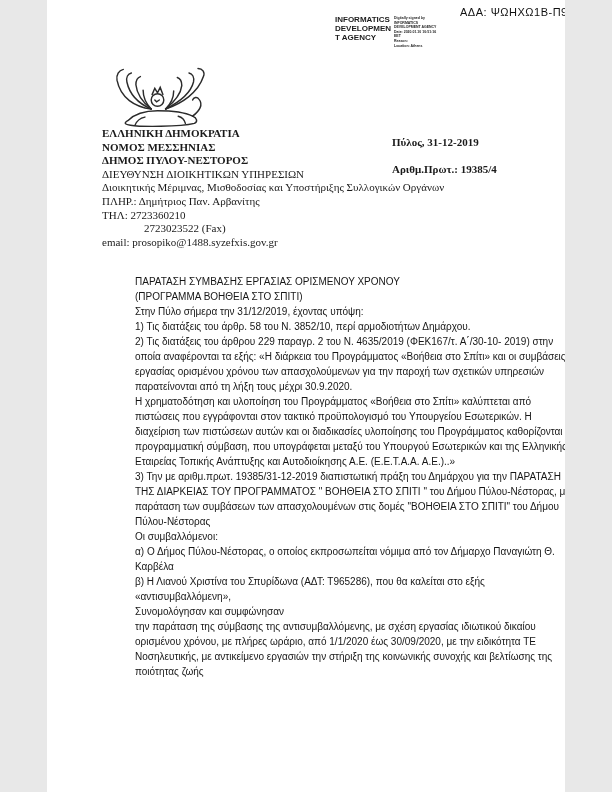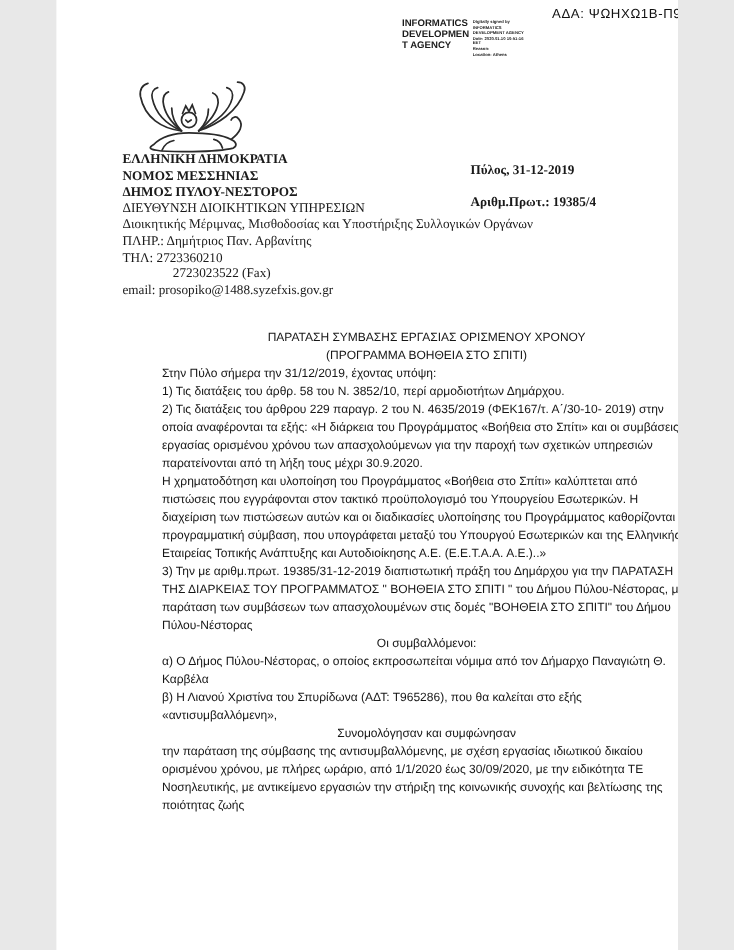--- a/index.html
+++ b/index.html
@@ -48,21 +48,21 @@
     font-size:11px;font-weight:700;white-space:nowrap;
   }
   .hr-protocol{margin-top:15px;}
   
   .body-text{
     position:absolute;left:88px;top:274px;width:441px;
     font-family:"Liberation Sans", sans-serif;
     font-size:10px;line-height:15px;color:#161616;
   }
   .body-text p{margin:0;}
-  .centered{text-align:center;}
+  .centered{text-align:left;}
   .doc-title{margin-bottom:0;}
   .doc-subtitle{margin-top:10px;}
   .para-intro{margin-top:11px;}
   .para-item1{margin-top:9px;}
   .para-item2{margin-top:9px;}
   .para-item2b{margin-top:6px;}
   .para-item3{margin-top:8px;}
   .para-parties{margin-top:13px;}
   .para-a{margin-top:11px;}
   .para-b{margin-top:10px;}

